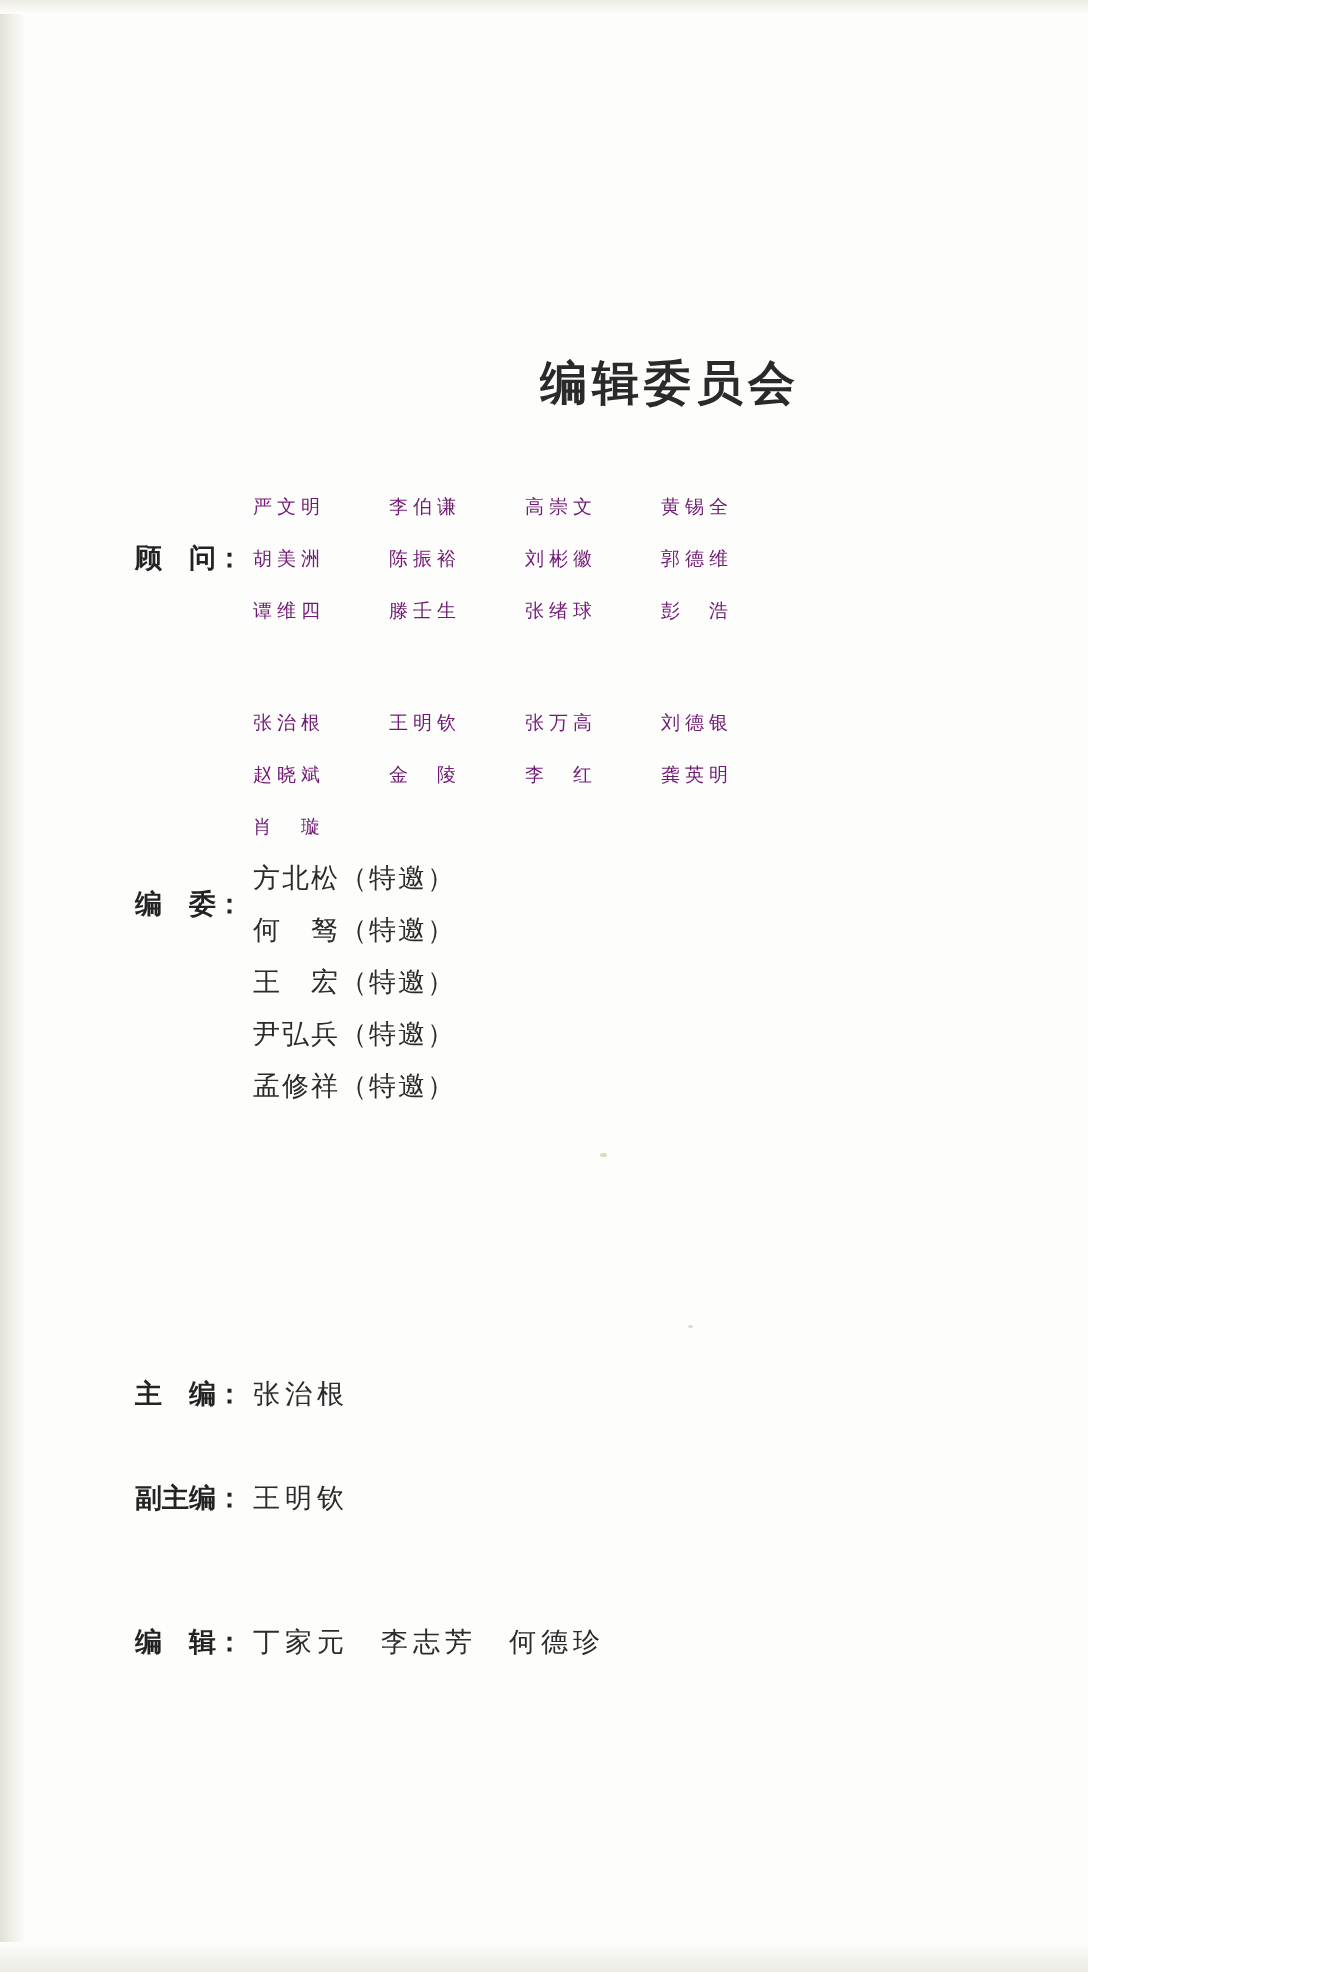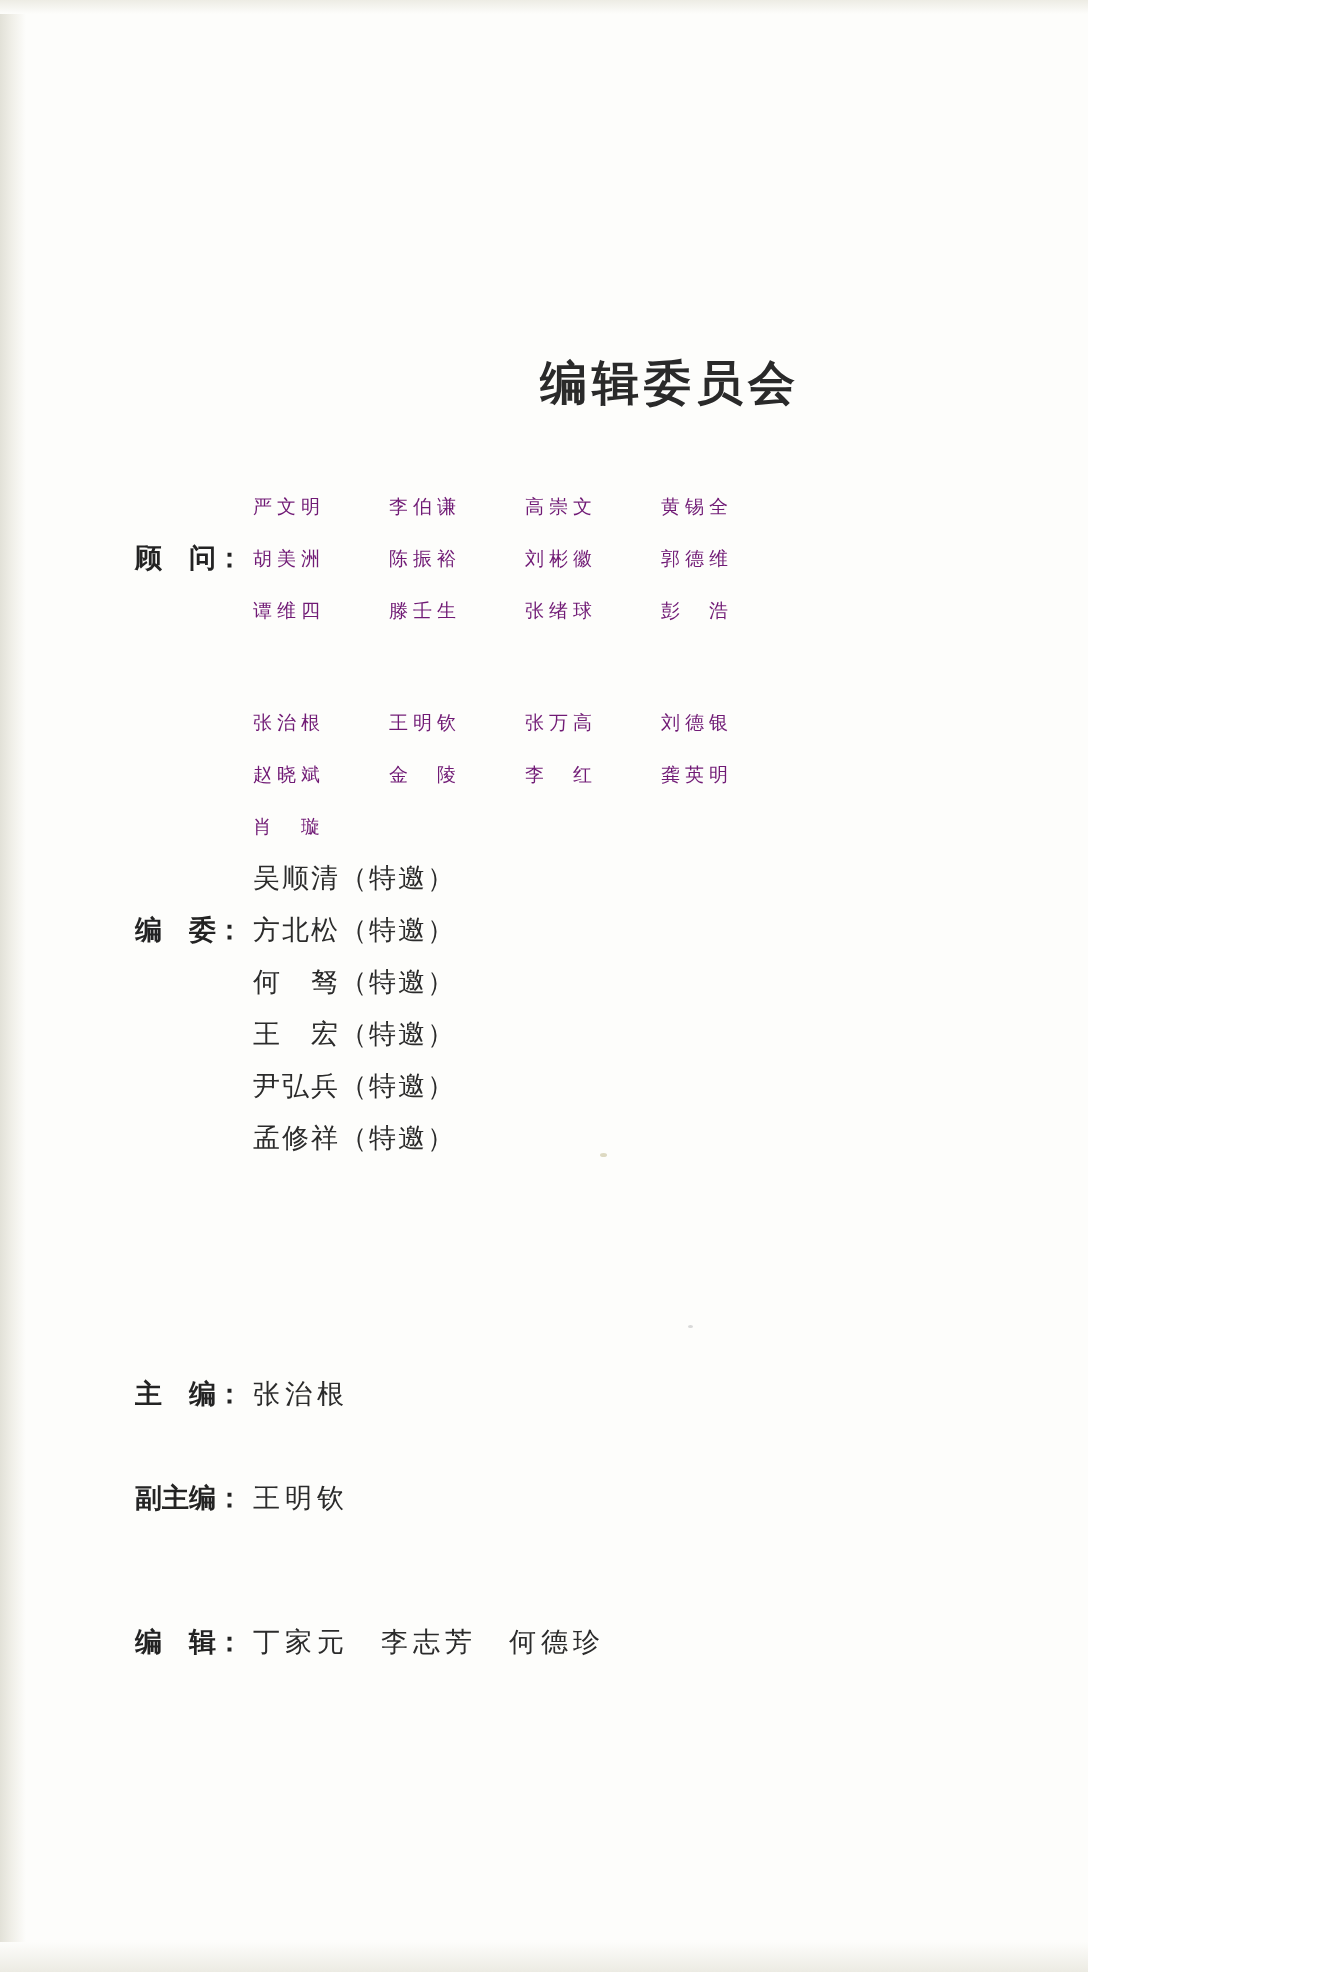--- a/index.html
+++ b/index.html
@@ -162,23 +162,20 @@
         <div class="row">
           <span class="name">赵晓斌</span>
           <span class="name">金　陵</span>
           <span class="name">李　红</span>
           <span class="name">龚英明</span>
         </div>
         <div class="row">
           <span class="name">肖　璇</span>
         </div>
         <div class="row single">
-          <span class="suffix">吴顺清（特邀）</span>
-        </div>
-        <div class="row single">
           <span class="suffix">方北松（特邀）</span>
         </div>
         <div class="row single">
           <span class="suffix">何　驽（特邀）</span>
         </div>
         <div class="row single">
           <span class="suffix">王　宏（特邀）</span>
         </div>
         <div class="row single">
           <span class="suffix">尹弘兵（特邀）</span>

